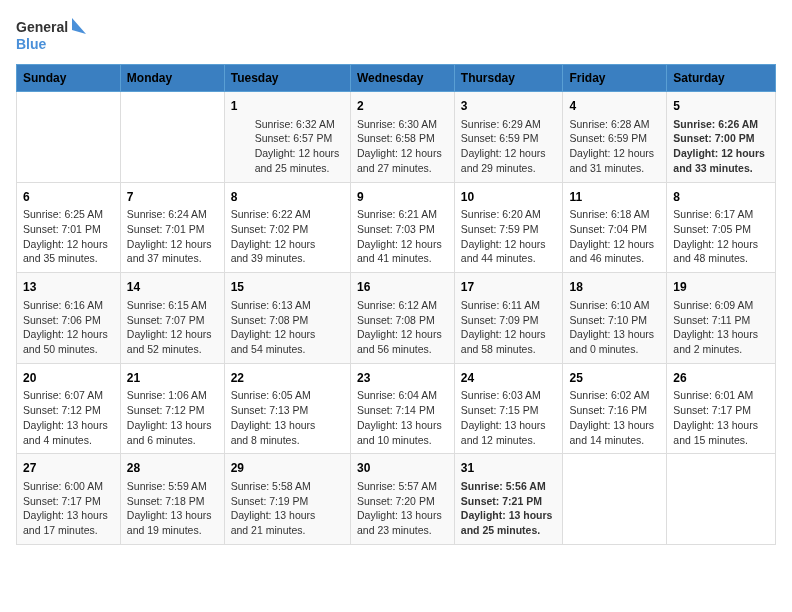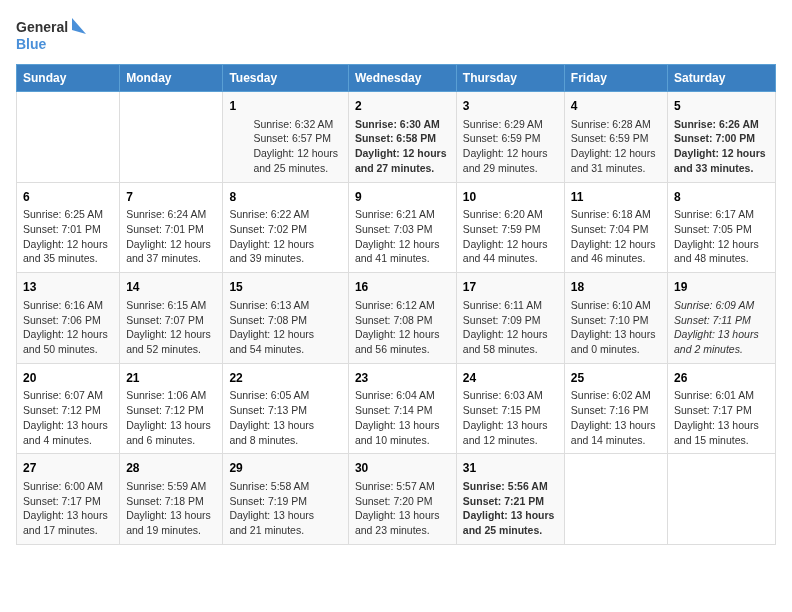--- a/index.html
+++ b/index.html
@@ -36,21 +36,21 @@
       color: #444;
       margin-top: 2px;
     }
     table {
       width: 100%;
       border-collapse: collapse;
       font-size: 11px;
     }
     thead tr th {
       background-color: #3a7fc1;
-      color: #ffffff;
+      color: #000000;
       text-align: left;
       padding: 6px 6px;
       font-size: 12px;
       font-weight: bold;
       border: 1px solid #5a9fd4;
     }
     tbody tr td {
       vertical-align: top;
       padding: 6px 6px;
       border: 1px solid #ddd;
@@ -111,21 +111,21 @@
         <td class="empty-cell"></td>
         <td>
           <span class="day-num">1</span>
           <div class="cell-content" style="white-space: pre-wrap; margin-left: 24px;">Sunrise: 6:32 AM
 Sunset: 6:57 PM
 Daylight: 12 hours
 and 25 minutes.</div>
         </td>
         <td>
           <span class="day-num">2</span>
-          <div class="cell-content" style="white-space: pre-wrap; font-weight: bold;">Sunrise: 6:30 AM
+          <div class="cell-content" style="white-space: pre-wrap;">Sunrise: 6:30 AM
 Sunset: 6:58 PM
 Daylight: 12 hours
 and 27 minutes.</div>
         </td>
         <td>
           <span class="day-num">3</span>
           <div class="cell-content" style="white-space: pre-wrap;">Sunrise: 6:29 AM
 Sunset: 6:59 PM
 Daylight: 12 hours
 and 29 minutes.</div>
@@ -234,21 +234,21 @@
         </td>
         <td>
           <span class="day-num">18</span>
           <div class="cell-content" style="white-space: pre-wrap;">Sunrise: 6:10 AM
 Sunset: 7:10 PM
 Daylight: 13 hours
 and 0 minutes.</div>
         </td>
         <td>
           <span class="day-num">19</span>
-          <div class="cell-content" style="white-space: pre-wrap; font-style: italic;">Sunrise: 6:09 AM
+          <div class="cell-content" style="white-space: pre-wrap;">Sunrise: 6:09 AM
 Sunset: 7:11 PM
 Daylight: 13 hours
 and 2 minutes.</div>
         </td>
       </tr>
       <tr>
         <td>
           <span class="day-num">20</span>
           <div class="cell-content" style="white-space: pre-wrap;">Sunrise: 6:07 AM
 Sunset: 7:12 PM

